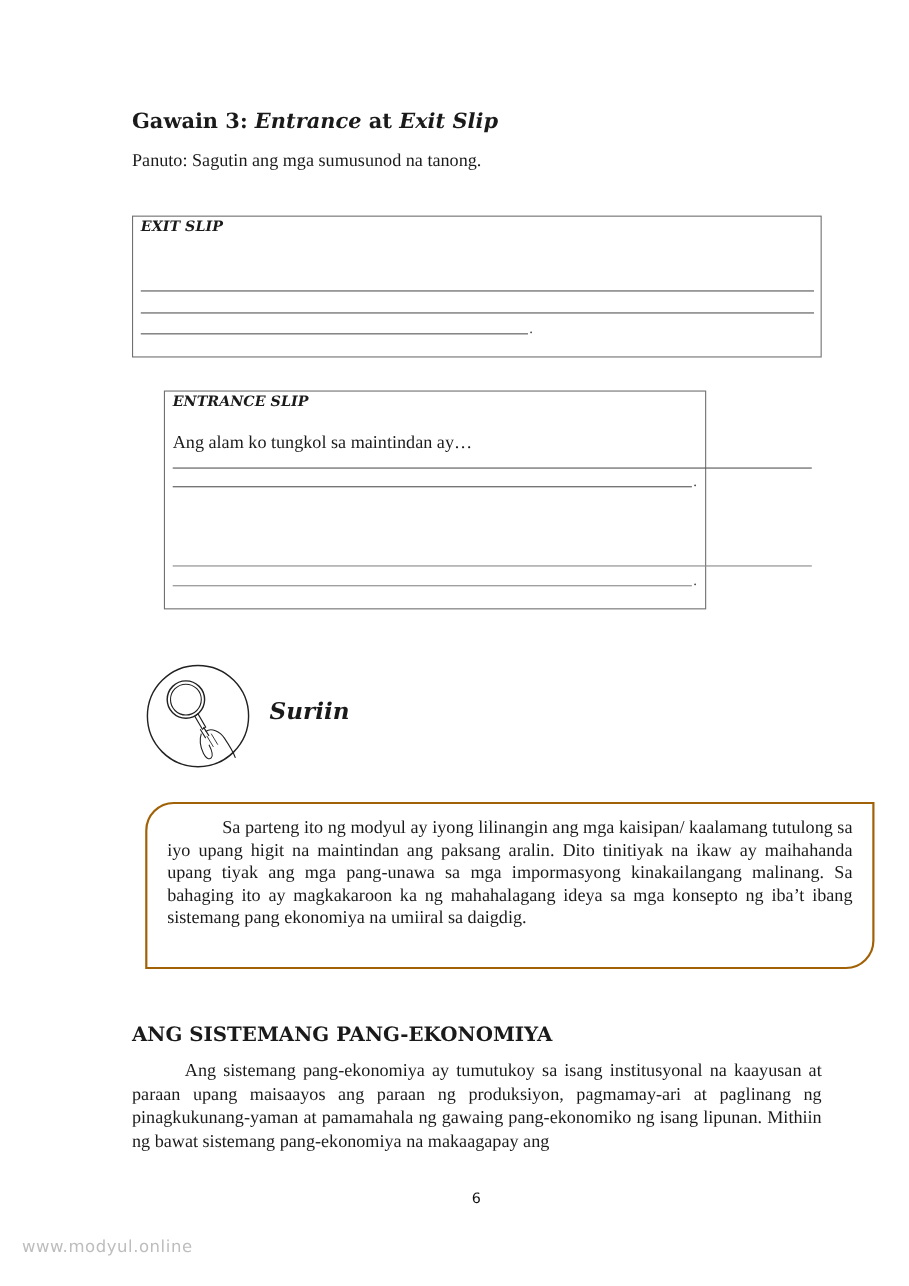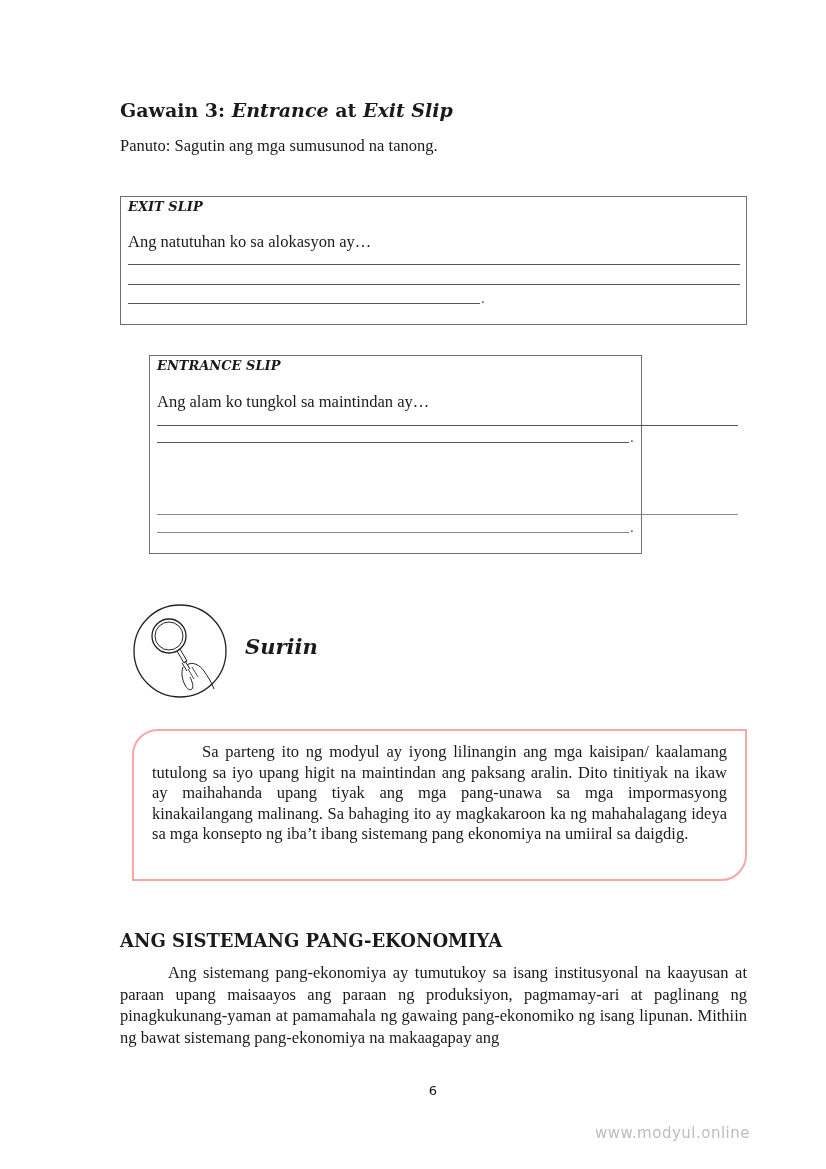--- a/index.html
+++ b/index.html
@@ -37,57 +37,56 @@
     }
     .rule-dot {
       position: absolute; font-size: 12px; line-height: 1; color: #333;
     }
     .icon-circle { left: 112px; top: 603px; width: 96px; height: 96px; }
     .section-title {
       left: 225px; top: 634px; font-size: 21px; font-weight: bold; font-style: italic;
       font-family: "DejaVu Serif", serif; white-space: nowrap;
     }
     .suriin-box {
-      left: 112px; top: 729px; width: 615px; height: 152px; box-sizing: border-box;
-      border: 2px solid #fca5a5; border-radius: 26px 0 26px 0;
+      left: 112px; top: 729px; width: 663px; height: 152px; box-sizing: border-box;
+      border: 2px solid #a16207; border-radius: 26px 0 26px 0;
     }
     .suriin-text {
       position: absolute; left: 18px; right: 18px; top: 11px;
       font-family: "Liberation Serif", "DejaVu Serif", serif; font-size: 16.5px;
       line-height: 20.5px; text-align: justify; text-indent: 50px;
     }
     .heading2 {
       left: 100px; top: 930px; font-size: 18px; font-weight: bold;
       font-family: "DejaVu Serif", serif; white-space: nowrap;
     }
     .body-para {
       left: 100px; top: 962px; width: 627px;
       font-family: "Liberation Serif", "DejaVu Serif", serif; font-size: 16.5px;
       line-height: 21.5px; text-align: justify; text-indent: 48px;
     }
     .page-number {
       left: 0; width: 826px; top: 1083px; text-align: center;
       font-family: "DejaVu Sans", sans-serif; font-size: 13px; color: #111;
     }
     .watermark {
-      left: 0; width: 730px; top: 1124px; text-align: right;
+      left: 0; width: 730px; top: 1124px; text-align: left;
       font-family: "DejaVu Sans", sans-serif; font-size: 15px; color: #bdbdbd;
       letter-spacing: 0.5px;
     }
   </style>
 </head>
 <body>
 
 <div class="abs title"><span>Gawain 3: </span><i>Entrance</i><span> at </span><i>Exit Slip</i></div>
 
 <div class="abs instruction">Panuto: Sagutin ang mga sumusunod na tanong.</div>
 
 <div class="abs slip exit-slip">
   <div class="slip-heading" style="left:7px; top:2px;">EXIT SLIP</div>
-  <div class="slip-prompt" style="left:7px; top:35px;">Ang natutuhan ko sa alokasyon ay…</div>
   <div class="rule" style="left:7px; width:612px; top:67px;"></div>
   <div class="rule" style="left:7px; width:612px; top:87px;"></div>
   <div class="rule" style="left:7px; width:352px; top:106px;"></div>
   <div class="rule-dot" style="left:360px; top:96px;">.</div>
 </div>
 
 <div class="abs slip entrance-slip">
   <div class="slip-heading" style="left:7px; top:2px;">ENTRANCE SLIP</div>
   <div class="slip-prompt" style="left:7px; top:36px;">Ang alam ko tungkol sa maintindan ay…</div>
   <div class="rule" style="left:7px; width:581px; top:69px;"></div>

